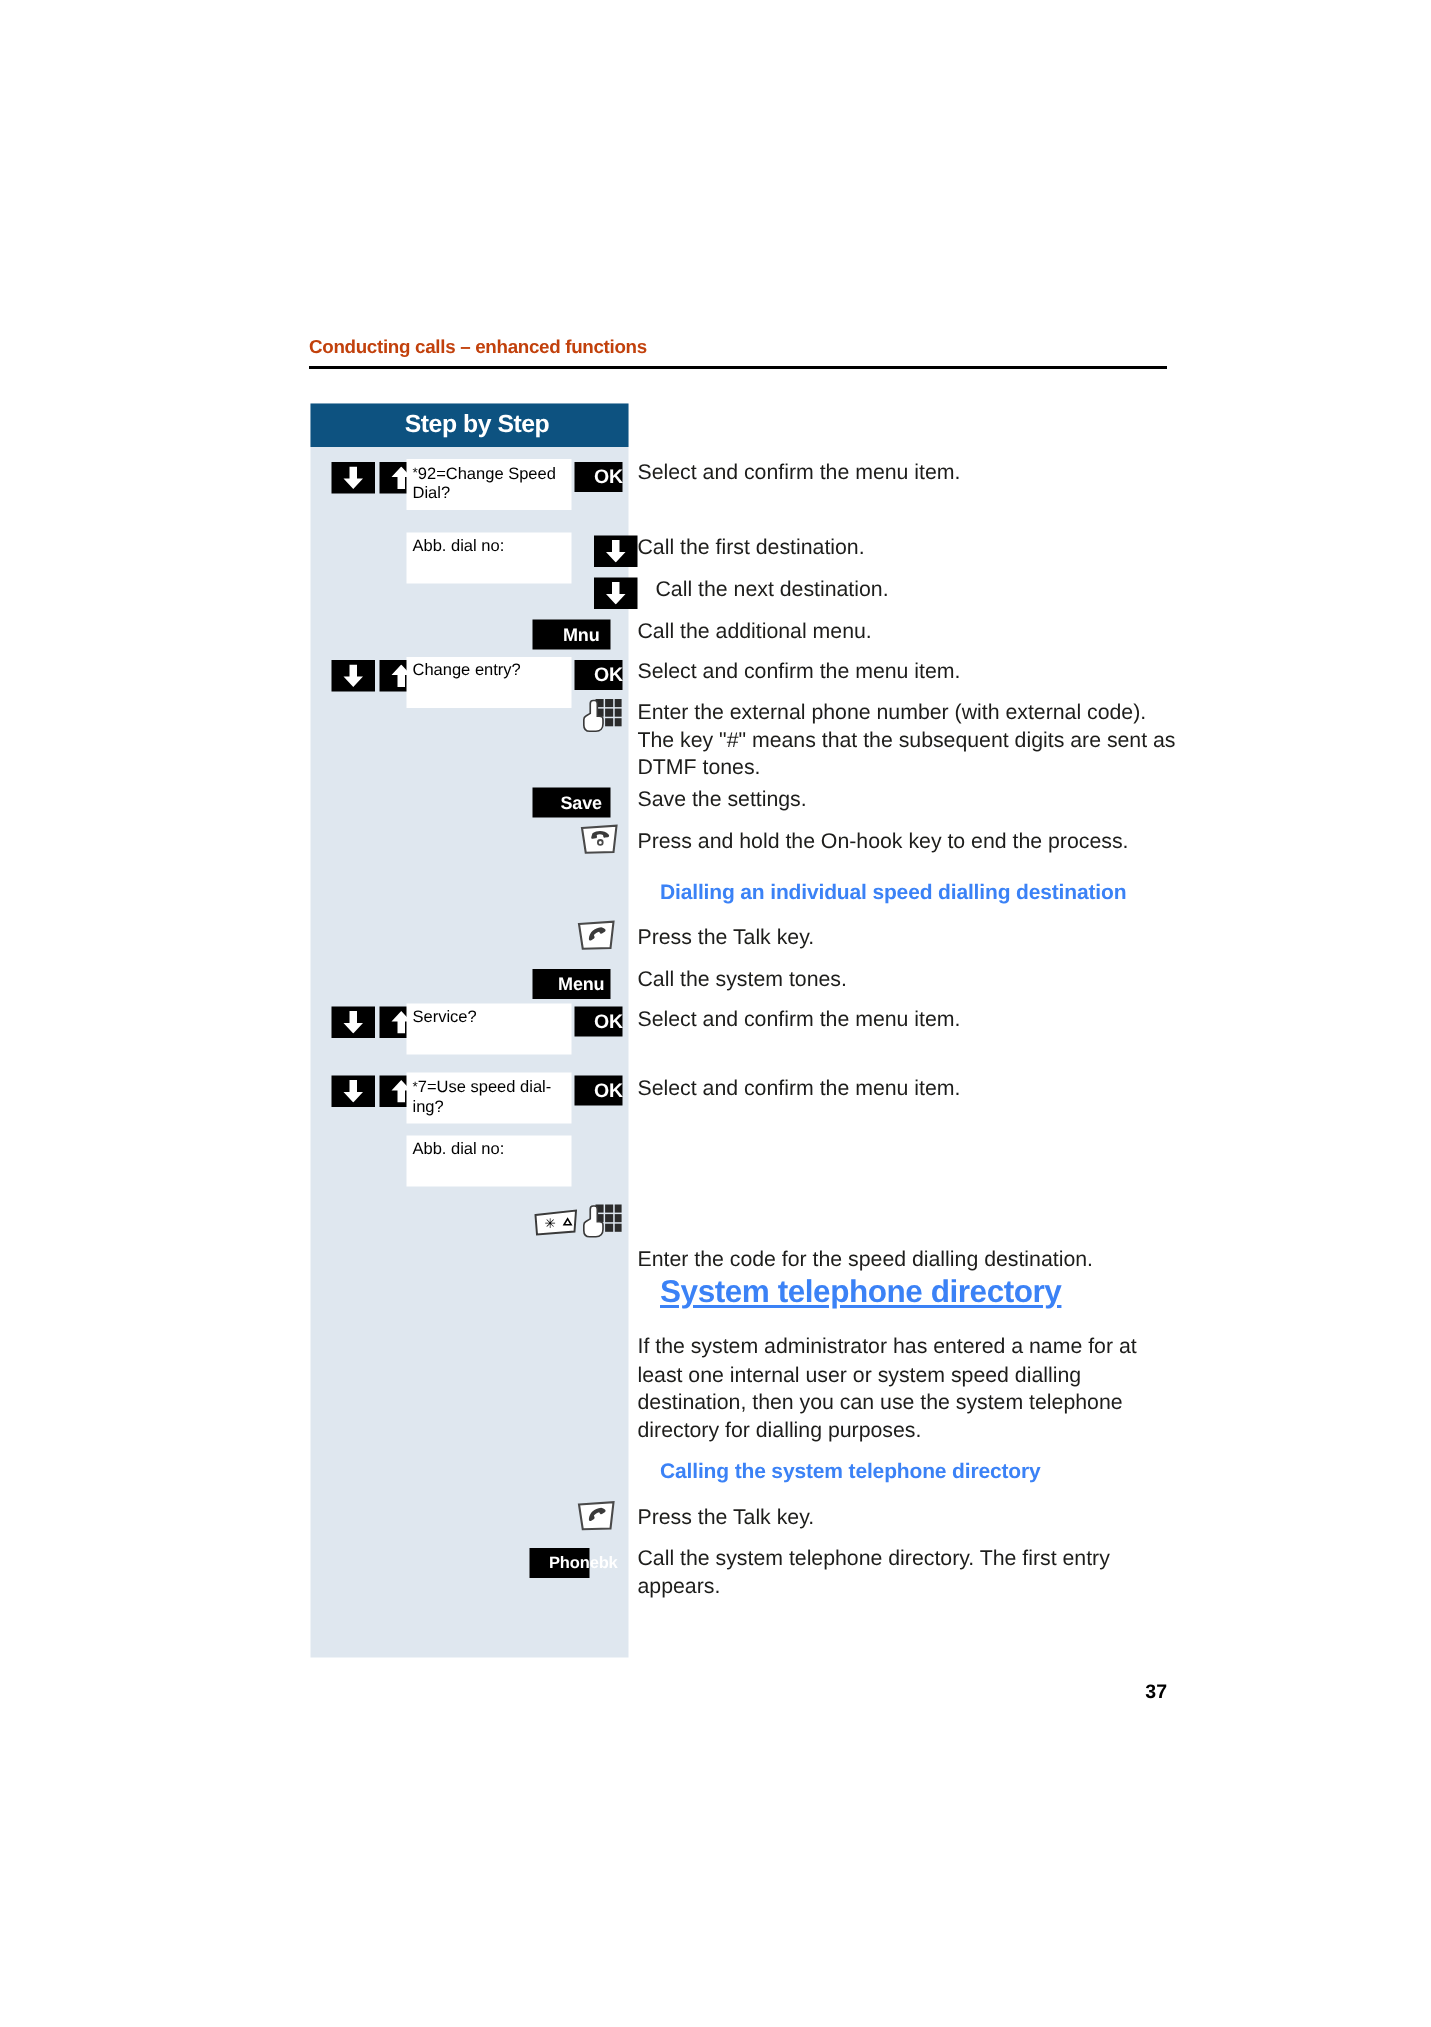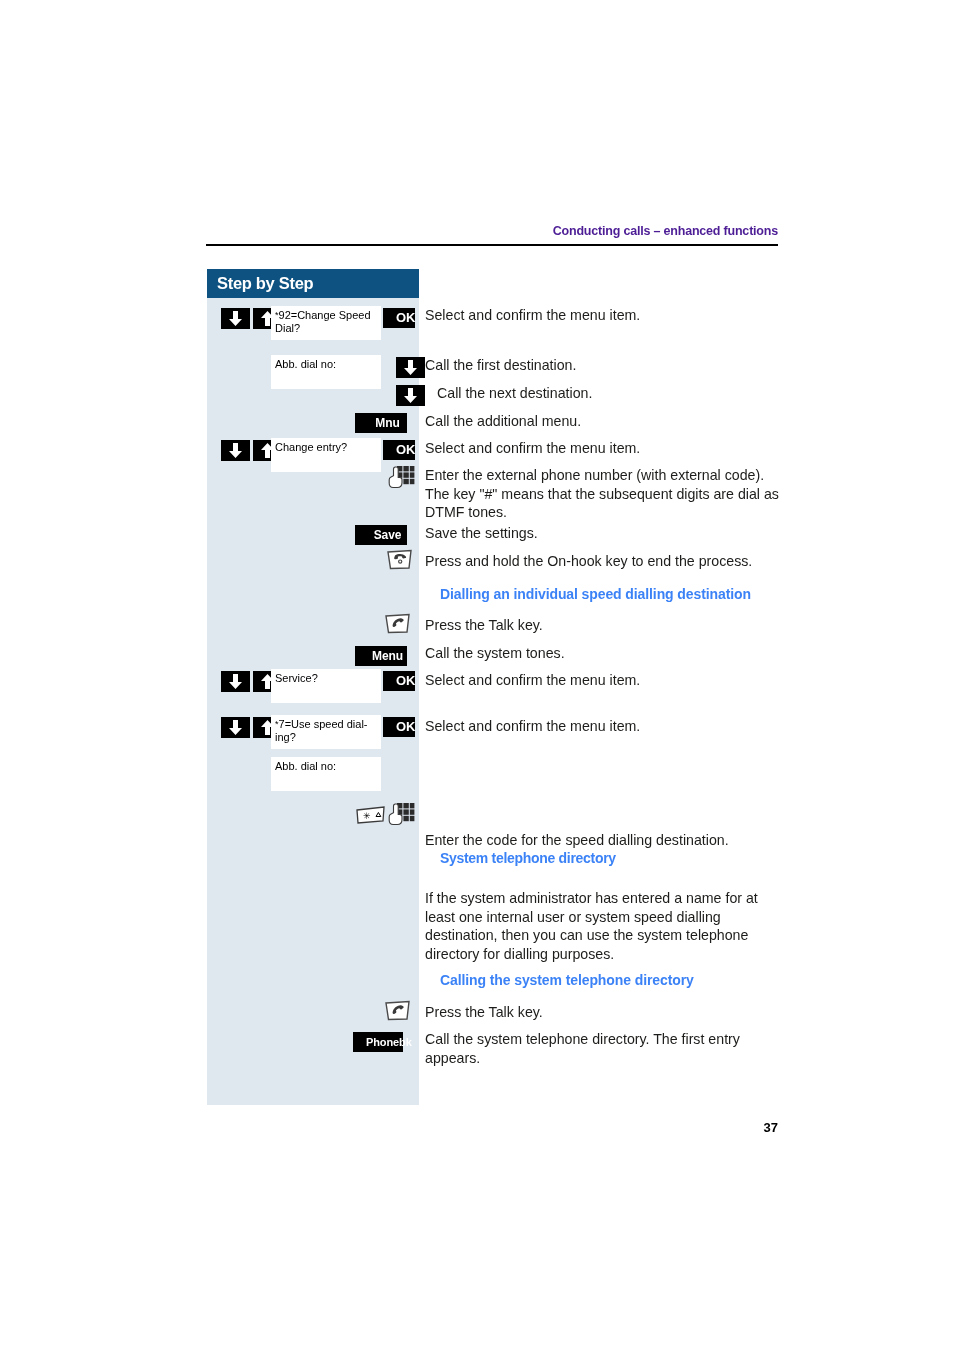--- a/index.html
+++ b/index.html
@@ -12,25 +12,25 @@
     position: relative;
     font-family: "Liberation Sans", sans-serif;
     color: #1a1a1a;
     overflow: hidden;
   }
 
   
   .page-header {
     position: absolute;
     left: 206px; top: 224px; width: 572px;
-    text-align: right;
+    text-align: left;
     font-size: 12.5px;
     font-weight: bold;
     letter-spacing: -0.2px;
-    color: #4c1d95;
+    color: #c2410c;
   }
   .header-rule {
     position: absolute;
     left: 206px; top: 244px; width: 572px; height: 2px;
     background: #000;
   }
 
   
   .sbs-col {
     position: absolute;
@@ -42,20 +42,21 @@
     position: absolute;
     left: 207px; top: 269px;
     width: 212px; height: 29px;
     background: #0d5280;
     color: #ffffff;
     font-size: 16.5px;
     font-weight: bold;
     letter-spacing: -0.3px;
     line-height: 29px;
     padding-left: 10px;
+    text-align: center;
   }
 
   
   .widget { position: absolute; padding-left: 13px; }
 
   
   .arrow-key {
     width: 29px; height: 21px;
     background: #000;
     display: inline-block;
@@ -82,39 +83,39 @@
     font-size: 12px;
     font-weight: bold;
     line-height: 20px;
     height: 20px;
     text-align: center;
     display: inline-block;
     letter-spacing: -0.1px;
   }
   .softkey.ok { width: 32px; font-size: 13px; }
   .softkey.wide { width: 52px; }
-  .softkey.phonebk { width: 50px; font-size: 11px; }
+  .softkey.phonebk { width: 40px; font-size: 11px; }
 
   
   .body-text {
     position: absolute;
     left: 425px;
     width: 360px;
     font-size: 14.2px;
     line-height: 18.6px;
     color: #1d1d1b;
   }
   .h2-blue {
     position: absolute;
     left: 440px;
     width: 400px;
     color: #3b82f6;
     font-weight: bold;
   }
-  .h2-blue.big   { font-size: 14px; letter-spacing: -0.3px; }
+  .h2-blue.big   { font-size: 21px; letter-spacing: -0.3px; text-decoration: underline; }
   .h2-blue.small { font-size: 14px; letter-spacing: -0.1px; }
 
   
   .page-number {
     position: absolute;
     left: 700px; top: 1120px;
     width: 78px;
     text-align: right;
     font-size: 13px;
     font-weight: bold;
@@ -197,21 +198,21 @@
     <rect x="16.4" y="1" width="5.4" height="5.4" fill="#2b2b2b"></rect>
     <rect x="22.8" y="1" width="4.6" height="5.4" fill="#2b2b2b"></rect>
     <rect x="10" y="7.4" width="5.4" height="5.4" fill="#2b2b2b"></rect>
     <rect x="16.4" y="7.4" width="5.4" height="5.4" fill="#2b2b2b"></rect>
     <rect x="22.8" y="7.4" width="4.6" height="5.4" fill="#2b2b2b"></rect>
     <rect x="16.4" y="13.8" width="5.4" height="5.4" fill="#2b2b2b"></rect>
     <rect x="22.8" y="13.8" width="4.6" height="5.4" fill="#2b2b2b"></rect>
     <path d="M9.5,2 C10.6,2 11.2,2.9 11.2,4.2 L11.2,12.5 L12.6,12.5 C14.1,12.5 15,13.3 15,14.6 L15,17.5 C15,20.5 13.2,22.5 10.3,22.5 L6.2,22.5 C3.6,22.5 2.2,20.8 2.2,18.3 L2.2,14.8 C2.2,13.6 2.7,12.8 3.6,12.3 L6.5,10.6 L6.5,4.2 C6.5,2.9 7.3,2 8.4,2 Z" fill="#ffffff" stroke="#3a3a3a" stroke-width="1.1"></path>
   </svg>
 </div>
-<div class="body-text" style="top:466px;">Enter the external phone number (with external code). The key "#" means that the subsequent digits are dial as DTMF tones.</div>
+<div class="body-text" style="top:466px;">Enter the external phone number (with external code). The key "#" means that the subsequent digits are sent as DTMF tones.</div>
 
 <div class="widget softkey wide" style="left:355px; top:525px;">Save</div>
 <div class="body-text" style="top:524px;">Save the settings.</div>
 
 <div class="icon-wrap" style="left:386px; top:549px;">
   <svg width="28" height="24" viewBox="0 0 28 24">
     <path d="M2,3 L25,1.5 L23,19 L4.5,19.5 Z" fill="#ffffff" stroke="#4a4a4a" stroke-width="1.4"></path>
     <path d="M9,6.5 C12.5,4.3 17,4.6 19.6,7.2 C20.4,8 20.2,8.9 19.3,9.1 L17.4,9.4 C16.7,9.5 16.3,9.2 16.2,8.6 L16,7.6 C14.6,7.1 13,7.1 11.8,7.7 L12,8.8 C12.1,9.4 11.8,9.8 11.1,9.9 L9.2,10.2 C8.3,10.3 7.9,9.5 8.3,8.6 Z" fill="#3a3a3a"></path>
     <circle cx="14.2" cy="12.6" r="1.6" fill="none" stroke="#4a4a4a" stroke-width="1.2"></circle>
   </svg>

